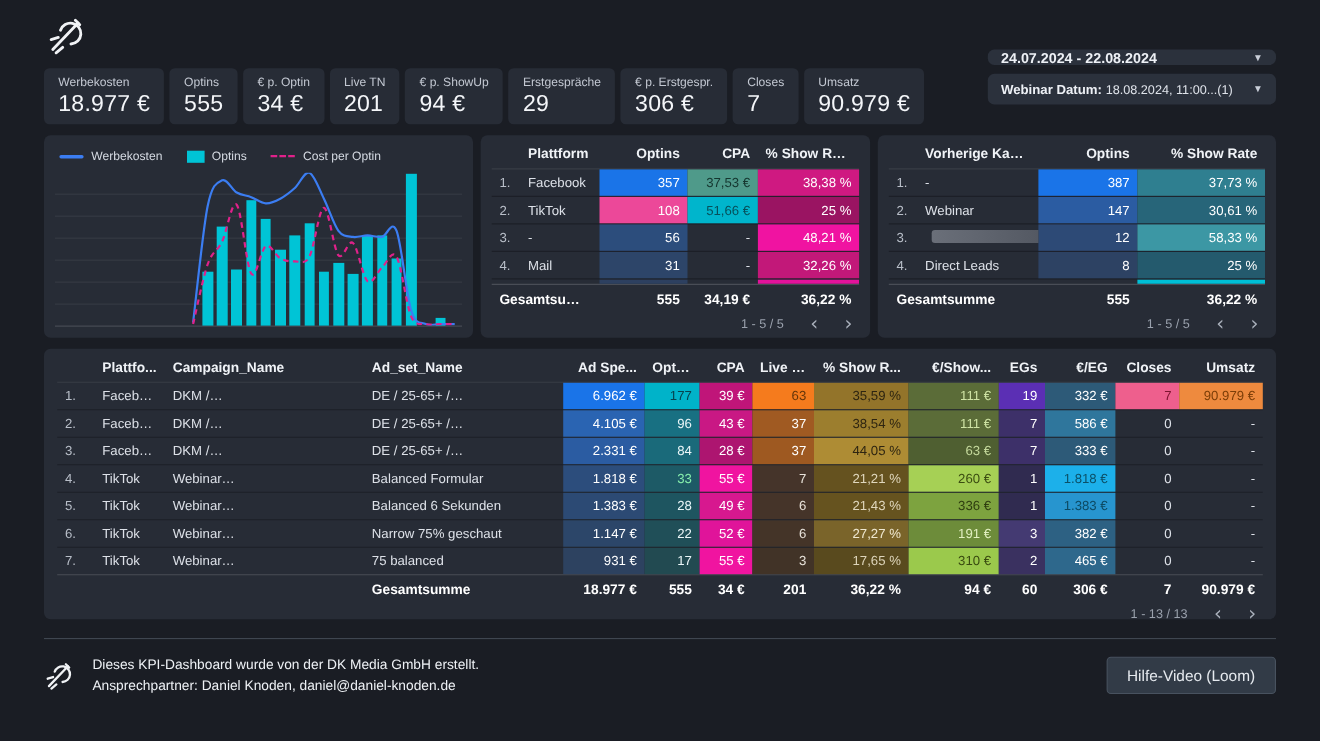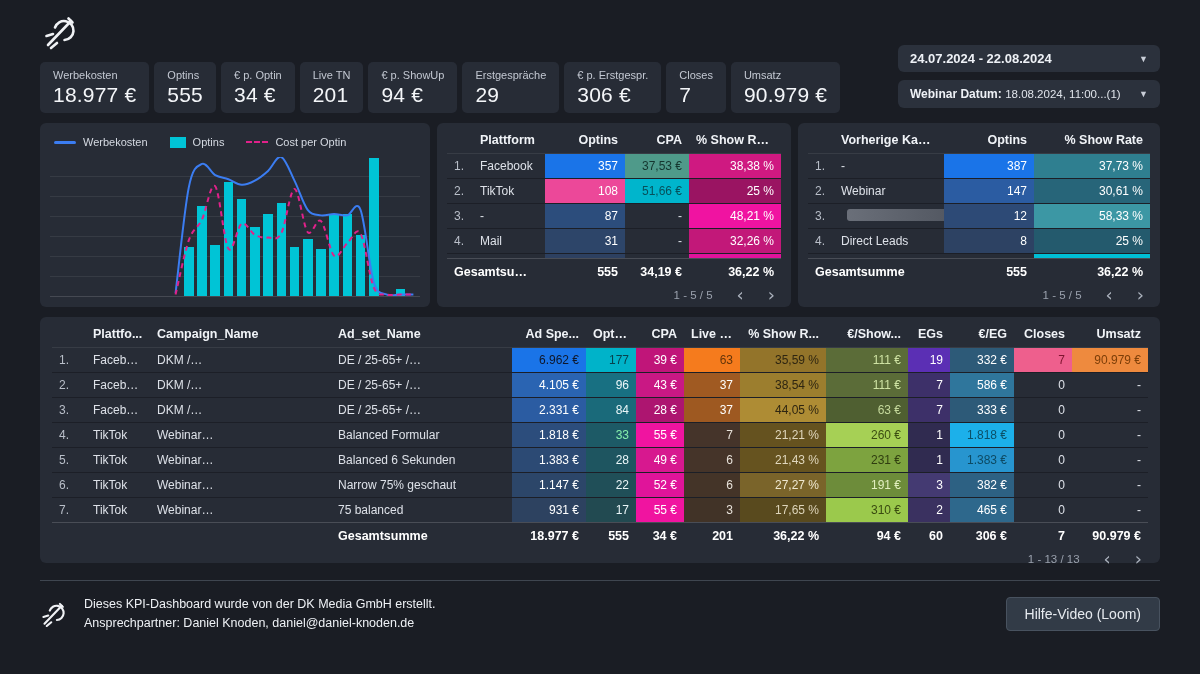--- a/index.html
+++ b/index.html
@@ -17,21 +17,21 @@
   .brand svg, .footer-brand svg { width:100%; height:100%; }
   .kpi-row { display:flex; gap:5px; }
   .kpi-card {
     background:#272c36; border-radius:5px; padding:7px 13px 6px;
     display:flex; flex-direction:column; justify-content:center; white-space:nowrap;
   }
   .kpi-label { font-size:11px; color:#c3c8d2; margin-bottom:2px; }
   .kpi-value { font-size:21px; color:#f4f6f9; letter-spacing:.2px; }
   .top-right { width:262px; display:flex; flex-direction:column; gap:8px; margin-top:33px; }
   .date-btn {
-    background:#2b313c; border-radius:6px; height:27px; padding:0 12px;
+    background:#2b313c; border-radius:6px; height:14px; padding:0 12px;
     display:flex; align-items:center; justify-content:space-between;
     font-size:13px; font-weight:bold; color:#eef1f6; cursor:pointer;
   }
   .date-btn.small { height:28px; font-size:12px; }
   .date-btn .sub { font-weight:normal; font-size:11.5px; color:#dfe3ea; }
   .caret { font-size:9px; color:#c9ced8; margin-left:8px; }
   
   .cards-row { display:flex; gap:7px; margin-top:7px; }
   .card { background:#272c36; border-radius:6px; }
   .chart-card { width:390px; height:184px; padding:8px 10px 10px; display:flex; flex-direction:column; }
@@ -258,21 +258,21 @@
         <div class="trow grid-platform">
           <div class="cell num">2.</div>
           <div class="cell ">TikTok</div>
           <div class="cell r filled" style="background: #ec4899; color: rgb(255, 255, 255);">108</div>
           <div class="cell r filled" style="background: rgb(0, 181, 204); color: rgb(6, 80, 91);">51,66 €</div>
           <div class="cell r filled" style="background: rgb(154, 20, 98); color: rgb(255, 255, 255);">25 %</div>
         </div>
         <div class="trow grid-platform">
           <div class="cell num">3.</div>
           <div class="cell ">-</div>
-          <div class="cell r filled" style="background: rgb(44, 77, 124); color: rgb(255, 255, 255);">87</div>
+          <div class="cell r filled" style="background: rgb(44, 77, 124); color: rgb(255, 255, 255);">56</div>
           <div class="cell r ">-</div>
           <div class="cell r filled" style="background: rgb(240, 19, 161); color: rgb(255, 255, 255);">48,21 %</div>
         </div>
         <div class="trow grid-platform">
           <div class="cell num">4.</div>
           <div class="cell ">Mail</div>
           <div class="cell r filled" style="background: rgb(45, 69, 105); color: rgb(255, 255, 255);">31</div>
           <div class="cell r ">-</div>
           <div class="cell r filled" style="background: rgb(194, 24, 121); color: rgb(255, 255, 255);">32,26 %</div>
         </div>
@@ -368,21 +368,21 @@
       <div class="cell th r">€/EG</div>
       <div class="cell th r">Closes</div>
       <div class="cell th r">Umsatz</div>
     </div>
     <div class="tbody">
       <div class="trow grid-detail">
         <div class="cell num">1.</div>
         <div class="cell ">Facebook</div>
         <div class="cell "><span>DKM /</span><span class="redact" style="width: 148px;"></span></div>
         <div class="cell "><span>DE / 25-65+ /</span><span class="redact" style="width: 104px;"></span></div>
-        <div class="cell r filled" style="background: rgb(26, 116, 232); color: #0f172a; text-align: right;">6.962 €</div>
+        <div class="cell r filled" style="background: rgb(26, 116, 232); color: #ffffff; text-align: right;">6.962 €</div>
         <div class="cell r filled" style="background: rgb(0, 179, 201); color: rgb(7, 66, 77);">177</div>
         <div class="cell r filled" style="background: rgb(192, 21, 121); color: rgb(255, 255, 255);">39 €</div>
         <div class="cell r filled" style="background: rgb(245, 123, 29); color: rgb(100, 53, 10);">63</div>
         <div class="cell r filled" style="background: rgb(147, 116, 42); color: rgb(46, 37, 17);">35,59 %</div>
         <div class="cell r filled" style="background: rgb(91, 108, 56); color: rgb(207, 227, 164);">111 €</div>
         <div class="cell r filled" style="background: rgb(91, 47, 180); color: rgb(255, 255, 255);">19</div>
         <div class="cell r filled" style="background: rgb(45, 90, 120); color: rgb(255, 255, 255);">332 €</div>
         <div class="cell r filled" style="background: rgb(238, 95, 141); color: rgb(126, 20, 48);">7</div>
         <div class="cell r filled" style="background: rgb(238, 138, 62); color: rgb(124, 62, 8);">90.979 €</div>
       </div>
@@ -437,21 +437,21 @@
       <div class="trow grid-detail">
         <div class="cell num">5.</div>
         <div class="cell ">TikTok</div>
         <div class="cell "><span>Webinar</span><span class="redact" style="width: 118px;"></span></div>
         <div class="cell ">Balanced 6 Sekunden</div>
         <div class="cell r filled" style="background: rgb(44, 74, 116); color: rgb(255, 255, 255);">1.383 €</div>
         <div class="cell r filled" style="background: rgb(30, 85, 96); color: rgb(234, 246, 248);">28</div>
         <div class="cell r filled" style="background: rgb(215, 24, 143); color: rgb(255, 255, 255);">49 €</div>
         <div class="cell r filled" style="background: rgb(69, 52, 41); color: rgb(232, 226, 218);">6</div>
         <div class="cell r filled" style="background: rgb(102, 83, 31); color: rgb(224, 215, 189);">21,43 %</div>
-        <div class="cell r filled" style="background: rgb(125, 163, 63); color: rgb(47, 61, 16);">231 €</div>
+        <div class="cell r filled" style="background: rgb(125, 163, 63); color: rgb(47, 61, 16);">336 €</div>
         <div class="cell r filled" style="background: rgb(48, 43, 80); color: rgb(255, 255, 255);">1</div>
         <div class="cell r filled" style="background: rgb(39, 149, 207); color: rgb(13, 74, 99);">1.383 €</div>
         <div class="cell r ">0</div>
         <div class="cell r ">-</div>
       </div>
       <div class="trow grid-detail">
         <div class="cell num">6.</div>
         <div class="cell ">TikTok</div>
         <div class="cell "><span>Webinar</span><span class="redact" style="width: 118px;"></span></div>
         <div class="cell ">Narrow 75% geschaut</div>

